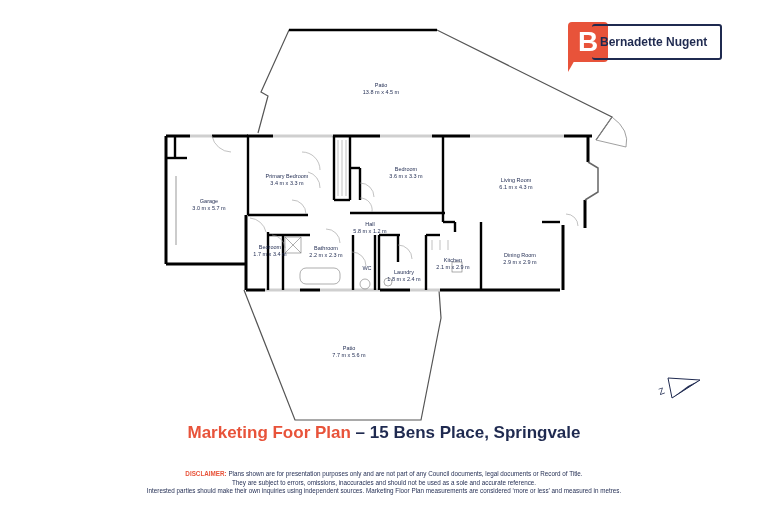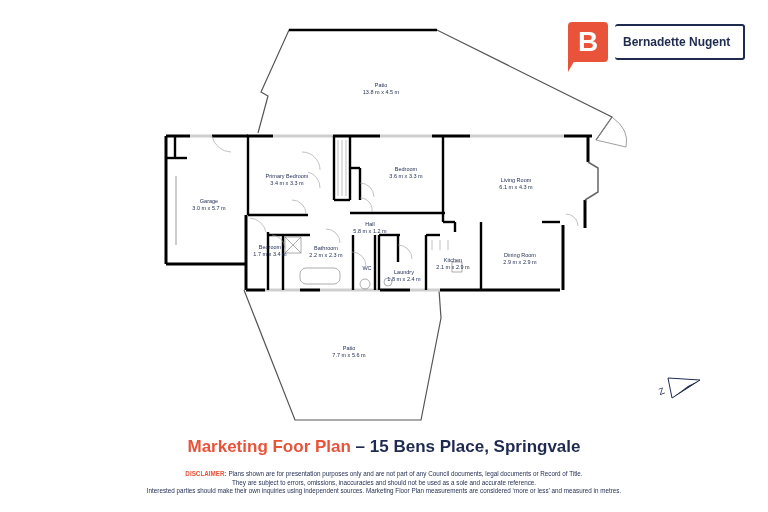--- a/index.html
+++ b/index.html
@@ -2,23 +2,23 @@
 <html><head>
 <meta charset="utf-8">
 <style>
   html, body { margin: 0; padding: 0; background: #ffffff; }
   body { width: 768px; height: 512px; position: relative; overflow: hidden; font-family: "Liberation Sans", sans-serif; }
   .plan { position: absolute; left: 0; top: 0; width: 768px; height: 512px; }
   .room-label { position: absolute; text-align: center; color: #1f2a50; font-size: 5.5px; line-height: 6.5px; transform: translateX(-50%); white-space: nowrap; }
   .brand-icon { position: absolute; left: 568px; top: 22px; width: 40px; height: 40px; background: #e8533a; border-radius: 4px; }
   .brand-tail { position: absolute; left: 568px; top: 58px; width: 0; height: 0; border-left: 8px solid #e8533a; border-bottom: 14px solid transparent; }
   .brand-letter { position: absolute; left: 0; top: 0; width: 40px; height: 40px; display: flex; align-items: center; justify-content: center; color: #ffffff; font-weight: bold; font-size: 28px; }
-  .brand-box { position: absolute; left: 615px; top: 24px; width: 130px; height: 36px; border: 2px solid #1f2a50; border-radius: 3px; border-left: none; display: flex; align-items: center; padding-left: 8px; box-sizing: border-box; }
+  .brand-box { position: absolute; left: 592px; top: 24px; width: 130px; height: 36px; border: 2px solid #1f2a50; border-radius: 3px; border-left: none; display: flex; align-items: center; padding-left: 8px; box-sizing: border-box; }
   .brand-name { color: #1f2a50; font-weight: bold; font-size: 12px; }
-  .title { position: absolute; left: 0; width: 768px; top: 437px; text-align: center; font-size: 17px; font-weight: bold; }
+  .title { position: absolute; left: 0; width: 768px; top: 423px; text-align: center; font-size: 17px; font-weight: bold; }
   .title .accent { color: #e8533a; }
   .title .rest { color: #1f2a50; }
   .disclaimer { position: absolute; left: 0; width: 768px; top: 470px; text-align: center; font-size: 6.3px; line-height: 8.5px; color: #1f2a50; }
   .disclaimer .lbl { color: #e8533a; font-weight: bold; }
 </style>
 </head>
 <body>
 
 <svg class="plan" viewBox="0 0 768 512" xmlns="http://www.w3.org/2000/svg">
 

